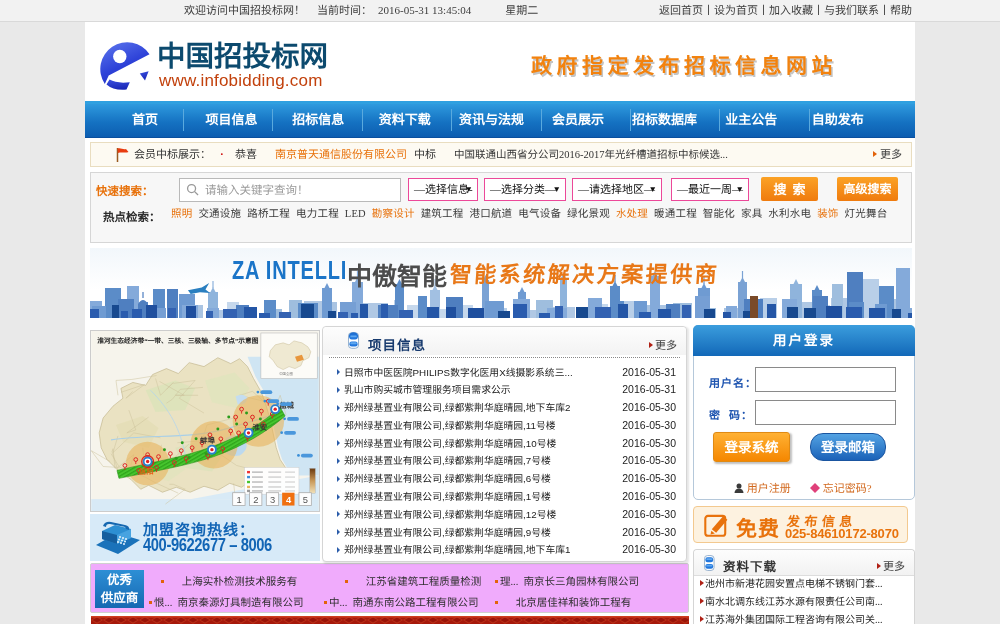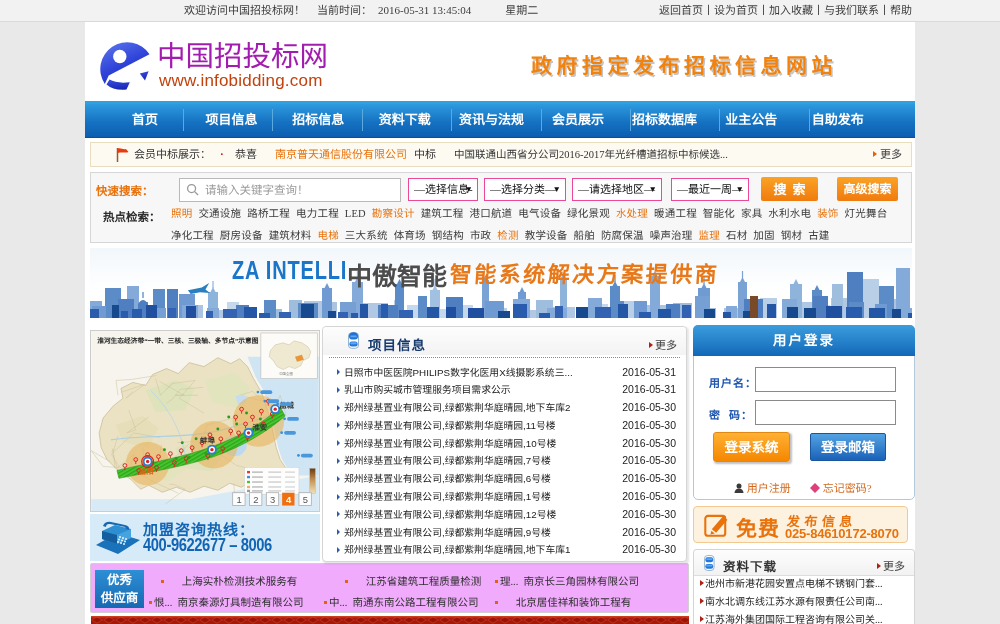--- a/index.html
+++ b/index.html
@@ -9,21 +9,21 @@
 .abs{position:absolute}
 
 #topbar{position:absolute;left:0;top:0;width:1000px;height:22px;background:#f2f2f2;border-bottom:1px solid #d9d9d9}
 #topbar .in{width:830px;margin:0 auto;font-size:11px;color:#3c3c3c;line-height:21px;font-family:"Liberation Serif",serif}
 #topbar .l{float:left}
 #topbar .r{float:right}
 
 #page{position:absolute;left:85px;top:22px;width:830px;height:602px;background:#fff}
 
 #hdrlogo{position:absolute;left:93px;top:34px;width:57px;height:58px}
-.sitename{position:absolute;left:157px;top:33px;font-size:28.5px;font-weight:normal;color:#a21caf;letter-spacing:0}
+.sitename{position:absolute;left:157px;top:33px;font-size:28.5px;font-weight:bold;color:#0c4a6e;letter-spacing:0}
 .siteurl{position:absolute;left:159px;top:71px;font-size:17px;color:#c2410c;letter-spacing:.2px}
 .slogan{position:absolute;left:531px;top:49px;font-size:21px;font-weight:bold;color:#f2820e;letter-spacing:4.5px;text-shadow:1.5px 1.5px 0 #c4c4c4,-1px -1px 0 #fff;white-space:nowrap}
 
 #nav{position:absolute;left:85px;top:101px;width:830px;height:37px;background:linear-gradient(#2e9ade,#1572c2 55%,#0c5db0);border-top:3px solid #2fa0e0;border-bottom:1px solid #0a4f9e}
 #nav .nt{position:absolute;top:0;height:32px;line-height:31px;color:#fff;font-weight:bold;font-size:13px;transform:translateX(-50%);white-space:nowrap}
 #nav .nd{position:absolute;top:5px;width:1px;height:22px;background:#5aaade}
 
 #marq{position:absolute;left:90px;top:142px;width:822px;height:25px;background:#fdfaf2;border:1px solid #e9ddc0;font-size:11px;line-height:23px;color:#333;font-family:"Liberation Serif",serif}
 #marq .txt{position:absolute;top:0;white-space:nowrap}
 #marq .more{position:absolute;right:9px;top:0;color:#444;font-size:11px}
@@ -70,21 +70,21 @@
 .plist{position:absolute;left:14px;top:36.5px;right:8px}
 .plist .li{height:17.8px;line-height:17.8px;font-size:9.8px;color:#222;white-space:nowrap;overflow:hidden;font-family:Liberation Sans, sans-serif;position:relative}
 .tri-b{display:inline-block;width:0;height:0;border-left:3.5px solid #2a5caa;border-top:3px solid transparent;border-bottom:3px solid transparent;margin-right:4px;vertical-align:0.5px}
 .plist .li .dt{position:absolute;right:2px;top:0;font-size:10.5px}
 
 #login{position:absolute;left:693px;top:325px;width:222px;height:175px;background:#fff;border:1px solid #b5c8da;border-radius:5px}
 #login .head{position:absolute;left:-1px;top:-1px;width:222px;height:31px;background:linear-gradient(#3b9ddd,#1268b8);border-radius:5px 5px 0 0;color:#fff;font-weight:bold;font-size:13.5px;text-align:center;line-height:31px;letter-spacing:2px}
 #login .lab{position:absolute;left:15px;color:#1f55b0;font-weight:bold;font-size:11px;letter-spacing:1px}
 #login .inp{position:absolute;left:61px;width:141px;height:25px;border:1px solid #8a8a8a;background:#fff}
 .btn-org{position:absolute;left:19px;top:106px;width:77px;height:30px;background:linear-gradient(#ffb133,#f58700);border:1px solid #e08a13;border-radius:3px;color:#fff;font-weight:bold;font-size:13.5px;text-align:center;line-height:29px;box-shadow:1.5px 1.5px 2px rgba(0,0,0,.25)}
-.btn-blu{position:absolute;left:116px;top:107px;width:76px;height:28px;background:linear-gradient(#53a3e3,#1b62b8);border:1px solid #1a55a0;border-radius:2px;color:#fff;font-weight:bold;font-size:13.5px;text-align:center;line-height:27px}
+.btn-blu{position:absolute;left:116px;top:107px;width:76px;height:28px;background:linear-gradient(#53a3e3,#1b62b8);border:1px solid #1a55a0;border-radius:13px;color:#fff;font-weight:bold;font-size:13.5px;text-align:center;line-height:27px}
 #login .lnk{position:absolute;top:153px;font-size:11px;color:#d2691e;font-family:"Liberation Serif",serif}
 
 #free{position:absolute;left:693px;top:506px;width:215px;height:37px;background:#fdf2e0;border:1px solid #f3c98f;border-radius:4px}
 #free .big{position:absolute;left:42px;top:5px;font-size:21px;font-weight:bold;color:#e8720c;letter-spacing:1px}
 #free .sm{position:absolute;left:93px;top:4px;font-size:13px;font-weight:bold;color:#e8720c;letter-spacing:4.5px;transform:skewX(-5deg)}
 #free .ph{position:absolute;left:91px;top:19px;font-size:13px;color:#e8720c;font-weight:bold;letter-spacing:-.2px}
 
 #down{position:absolute;left:693px;top:549px;width:222px;height:75px;background:#fff;border:1px solid #d5d5d5;border-radius:4px 4px 0 0;border-bottom:none}
 #down .head{position:absolute;left:0;top:0;right:0;height:26px;border-bottom:1px solid #ddd;background:linear-gradient(#fdfdfd,#f2f2f2);border-radius:4px 4px 0 0}
 #down .t{position:absolute;left:29px;top:6px;font-size:12.5px;font-weight:bold;color:#333;letter-spacing:1px}
@@ -162,21 +162,20 @@
     </svg>
 <div class="sel" style="left:317px;width:70px">—选择信息-<b>▼</b></div>
 <div class="sel" style="left:393px;width:82px">—选择分类—<b>▼</b></div>
 <div class="sel" style="left:481px;width:90px">—请选择地区—<b>▼</b></div>
 <div class="sel" style="left:580px;width:78px">—最近一周—<b>▼</b></div>
 <div class="btn" style="left:670px;width:57px;letter-spacing:6px;text-indent:6px">搜索</div>
 <div class="btn" style="left:746px;width:61px;font-size:12px">高级搜索</div>
 <div id="hot">
 <span class="lab">热点检索：</span>
       <div class="ln"><a class="o">照明</a><a>交通设施</a><a>路桥工程</a><a>电力工程</a><a>LED</a><a class="o">勘察设计</a><a>建筑工程</a><a>港口航道</a><a>电气设备</a><a>绿化景观</a><a class="o">水处理</a><a>暖通工程</a><a>智能化</a><a>家具</a><a>水利水电</a><a class="o">装饰</a><a>灯光舞台</a></div>
-<div class="ln"><a>净化工程</a><a>厨房设备</a><a>建筑材料</a><a class="o">电梯</a><a>三大系统</a><a>体育场</a><a>钢结构</a><a>市政</a><a class="o">检测</a><a>教学设备</a><a>船舶</a><a>防腐保温</a><a>噪声治理</a><a class="o">监理</a><a>石材</a><a>加固</a><a>钢材</a><a>古建</a></div>
 </div>
 </div>
 <div id="banner">
 <svg class="abs" style="left:0;top:0" width="822" height="70" viewBox="0 0 822 70" id="skyline">
       <rect x="0" y="58" width="25" height="12" fill="#b0c8e4"></rect>
       <rect x="30" y="56" width="14" height="14" fill="#b9cfe8"></rect>
       <rect x="49" y="58" width="25" height="12" fill="#9fbede"></rect>
       <rect x="77" y="52" width="10" height="18" fill="#b0c8e4"></rect>
       <rect x="89" y="57" width="24" height="13" fill="#aac4e2"></rect>
       <rect x="118" y="62" width="16" height="8" fill="#b0c8e4"></rect>

